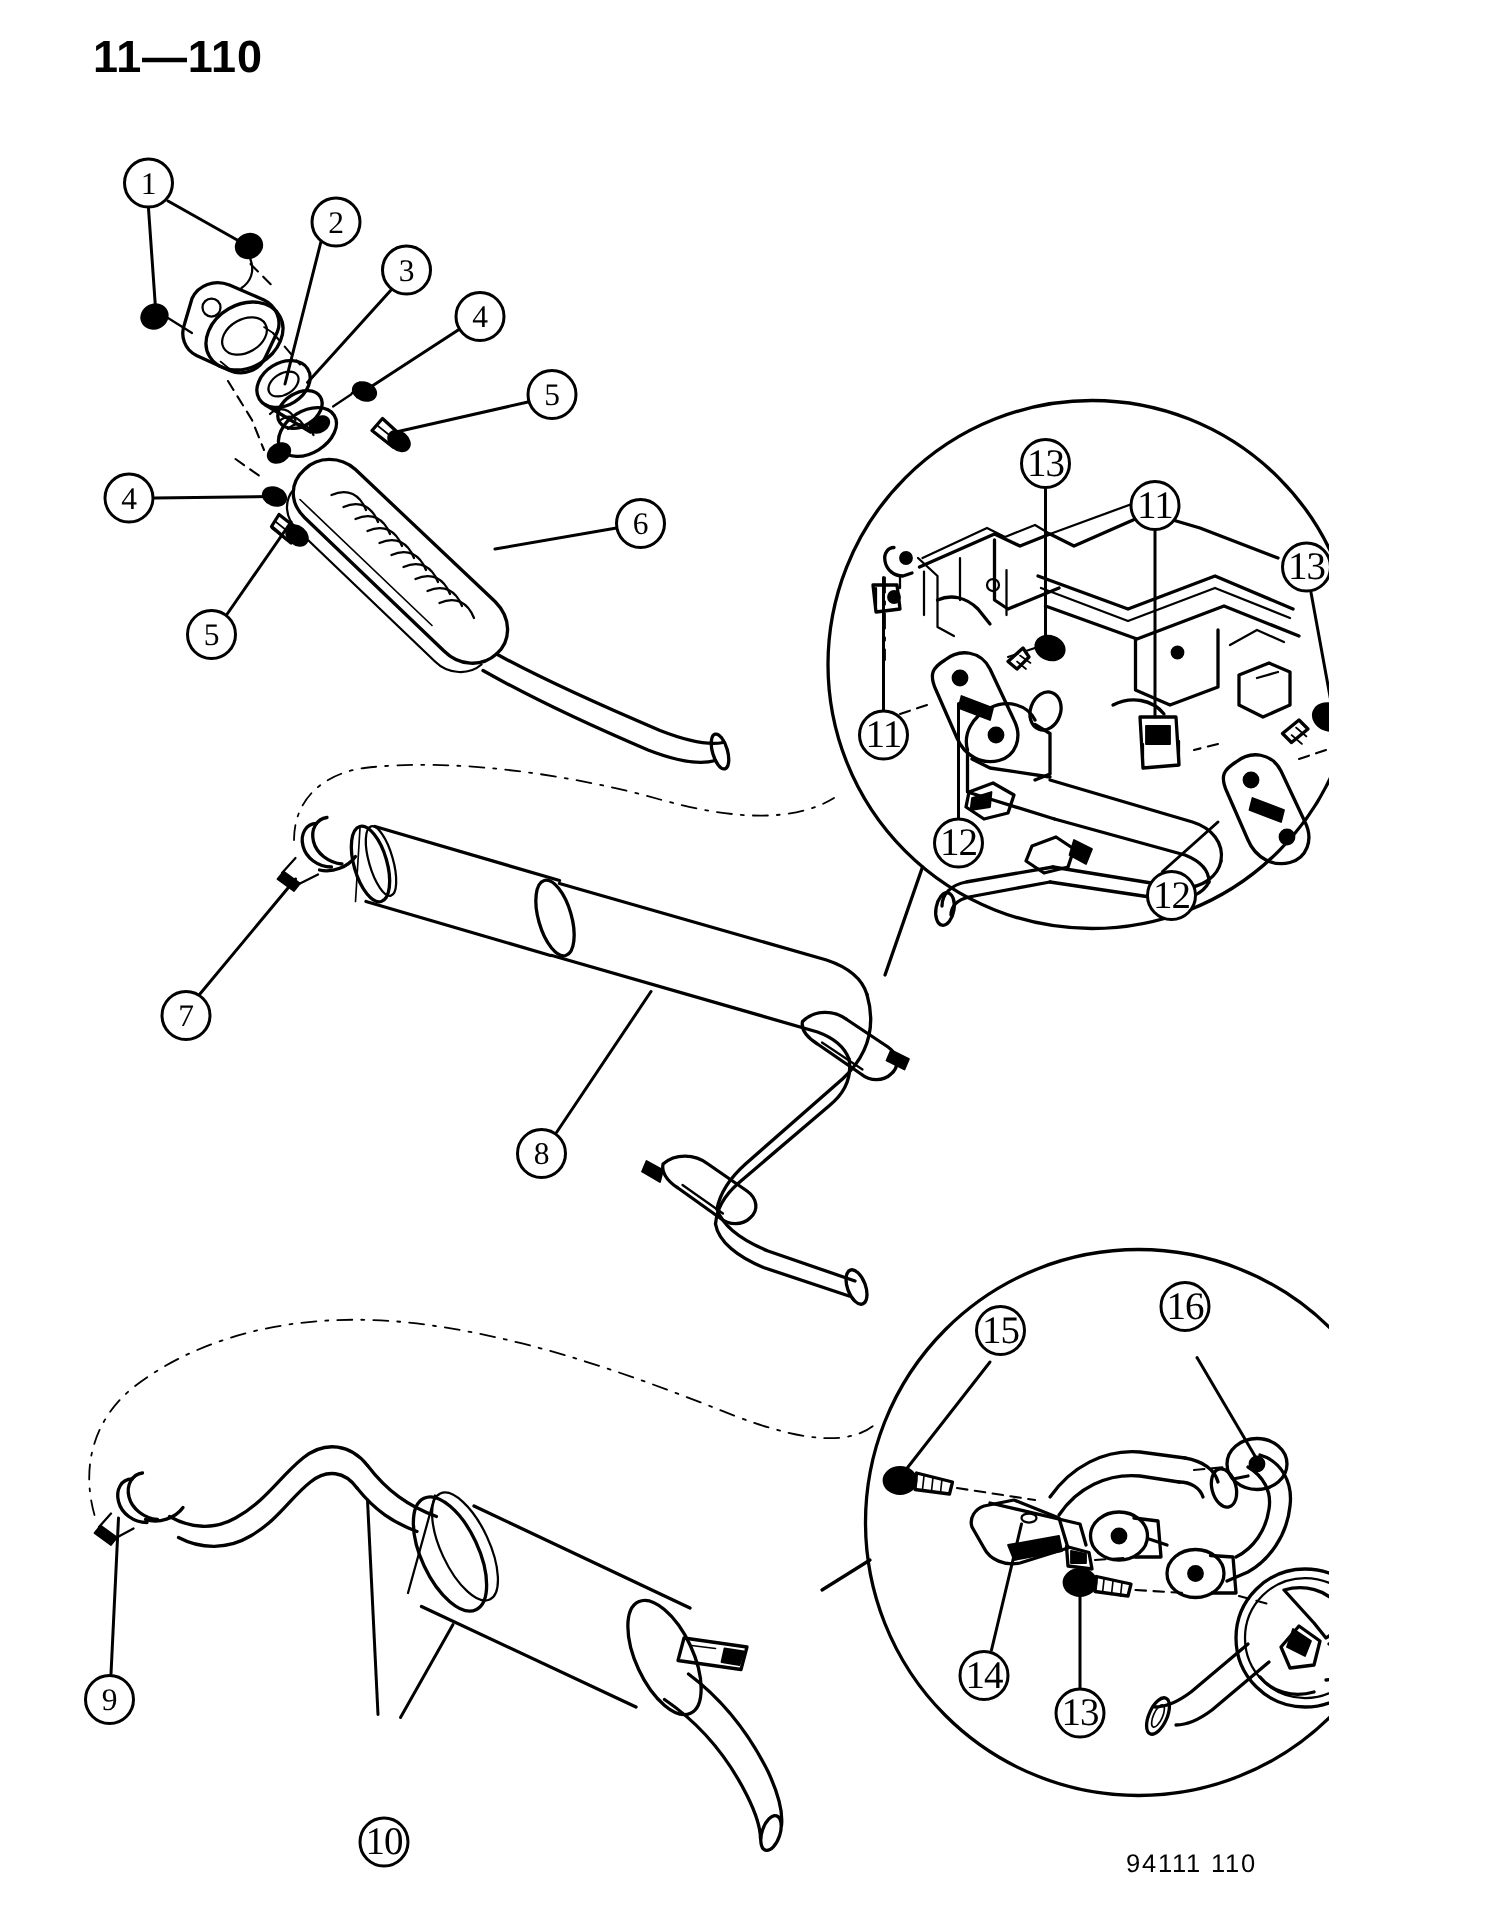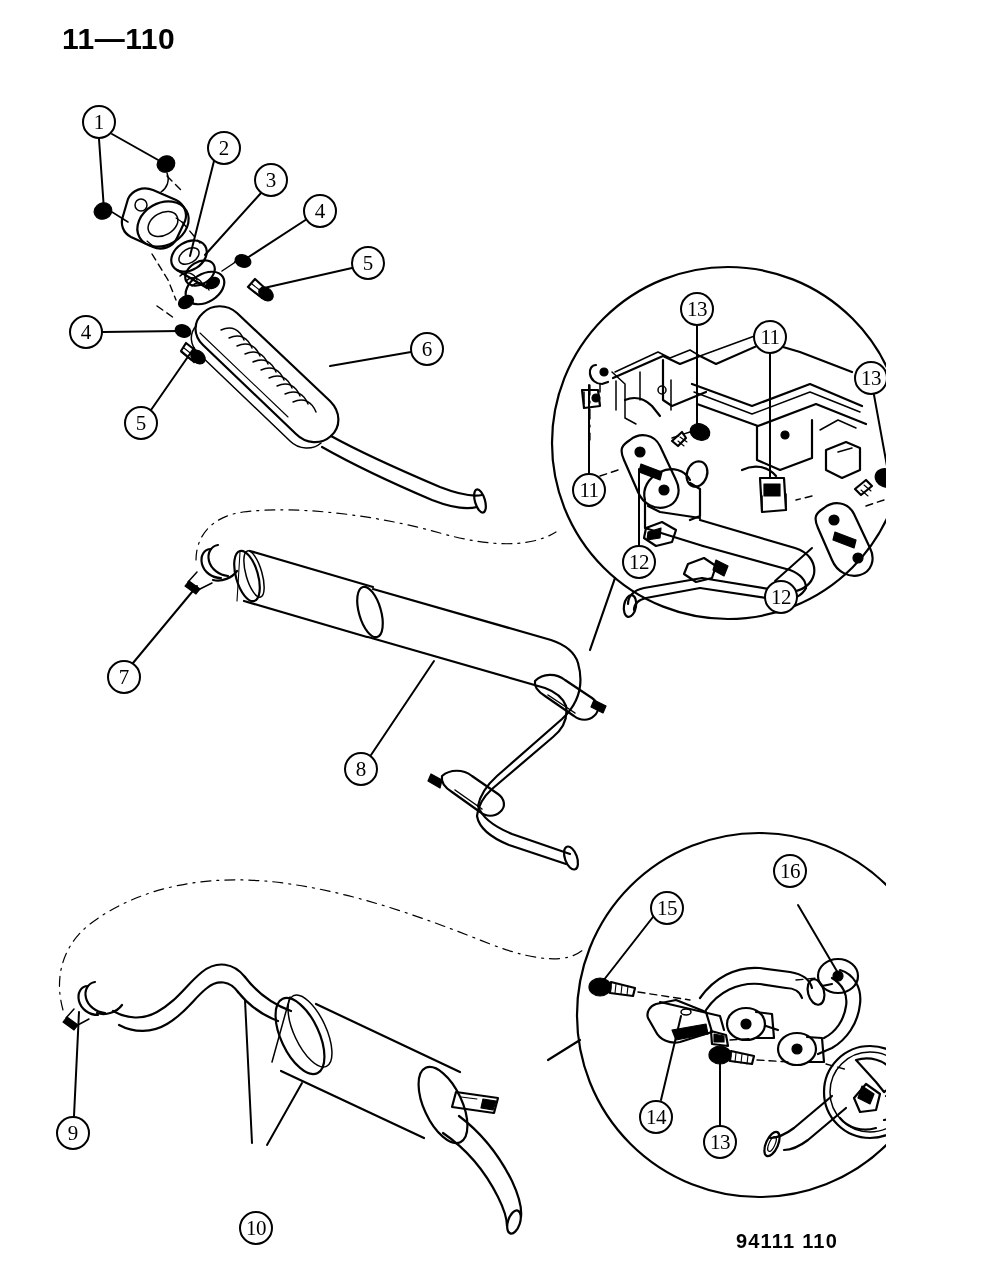--- a/index.html
+++ b/index.html
@@ -27,22 +27,22 @@
     font-weight: 700;
     letter-spacing: 0.5px;
     line-height: 1;
     color: #000;
     white-space: nowrap;
   }
   #page-footer {
     position: absolute;
     right: 48px;
     bottom: 22px;
-    font-size: 20px;
-    font-weight: 700;
+    font-size: 17px;
+    font-weight: 400;
     letter-spacing: 1.2px;
     color: #000;
     white-space: nowrap;
   }
   #artwork {
     position: absolute;
     left: 0;
     top: 0;
     width: 991px;
     height: 1275px;
@@ -72,21 +72,21 @@
   }
   .callout span {
     font-family: "Liberation Serif", serif;
     font-size: 21px;
     font-weight: 400;
     line-height: 1;
     color: #000;
     user-select: none;
   }
   .callout.two-digit span {
-    font-size: 21px;
+    font-size: 26px;
     letter-spacing: -0.6px;
   }
 </style>
 </head>
 <body>
 
 <div id="page">
 
   <div id="page-title">11—110</div>
 
@@ -536,21 +536,21 @@
       </div>
       <div class="callout two-digit" style="left: 871px; top: 378px;">
         <span>13</span>
       </div>
       <div class="callout two-digit" style="left: 639px; top: 562px;">
         <span>12</span>
       </div>
       <div class="callout two-digit" style="left: 781px; top: 597px;">
         <span>12</span>
       </div>
-      <div class="callout two-digit" style="left: 667px; top: 908px;">
+      <div class="callout two-digit" style="left: 667px; top: 887px;">
         <span>15</span>
       </div>
       <div class="callout two-digit" style="left: 790px; top: 871px;">
         <span>16</span>
       </div>
       <div class="callout two-digit" style="left: 656px; top: 1117px; justify-content: center;">
         <span>14</span>
       </div>
       <div class="callout two-digit" style="left: 720px; top: 1142px;">
         <span>13</span>

